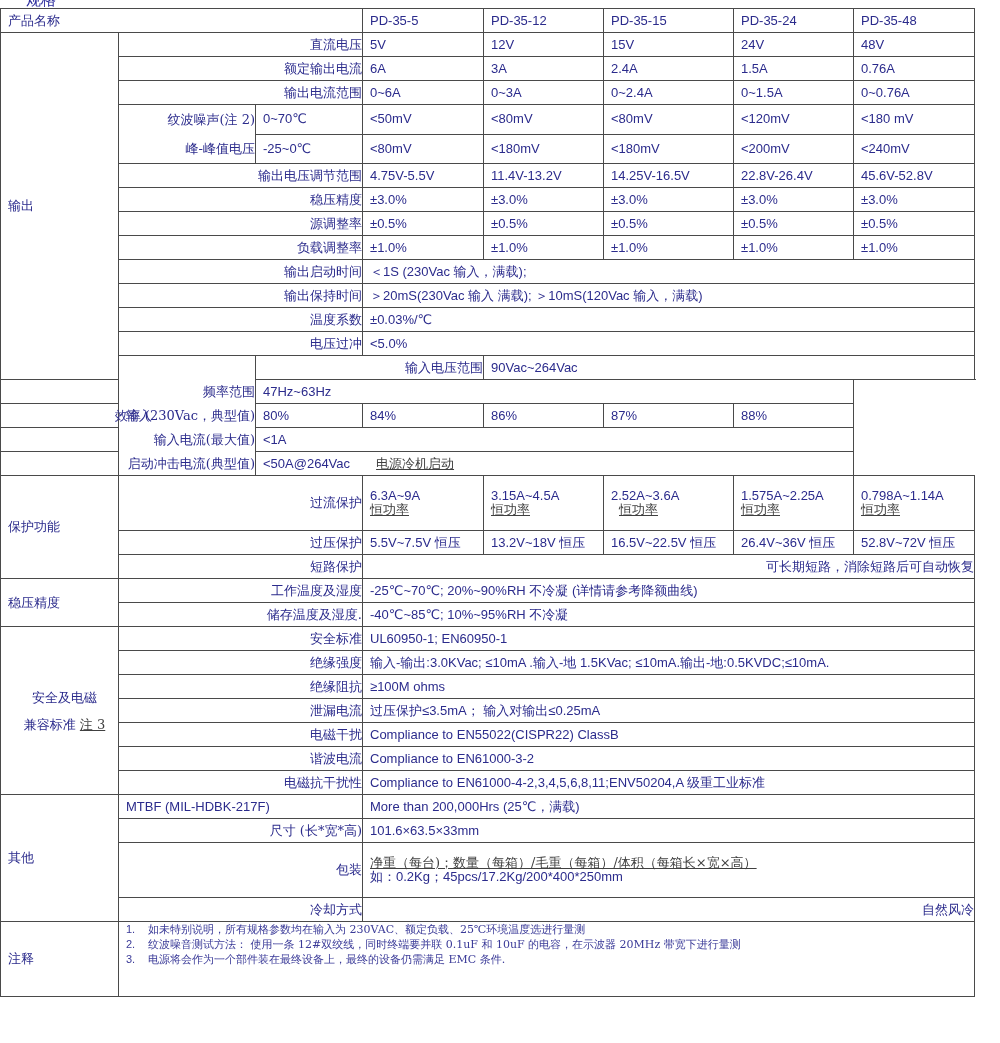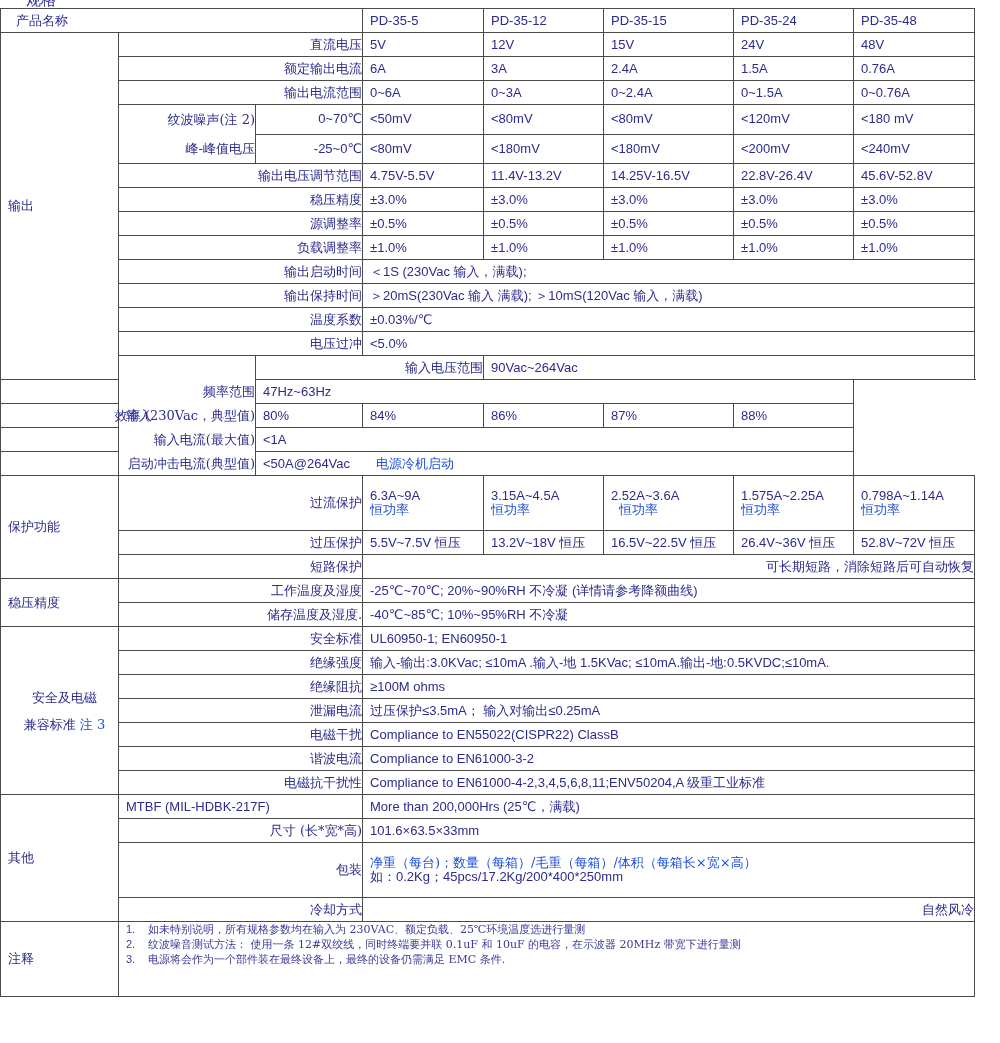--- a/index.html
+++ b/index.html
@@ -5,49 +5,49 @@
   html, body { margin:0; padding:0; background:#ffffff; }
   body { width:1000px; height:1043px; position:relative; overflow:hidden;
          font-family:"Liberation Sans","DejaVu Sans",sans-serif; color:#2b2b8c; }
   .heading { position:absolute; left:26px; top:-9px; font-size:15px; color:#2b2b9c; font-family:"DejaVu Serif","Liberation Serif",serif; }
   table.spec { position:absolute; left:0; top:8px; border-collapse:collapse; table-layout:fixed; width:974px; }
   table.spec td { border:1.5px solid #4a4a4a; padding:0 0 0 7px; font-size:13px; height:23px; line-height:14px;
                   vertical-align:middle; white-space:nowrap; overflow:hidden; color:#2b2b8c; }
   td.zh { font-family:"DejaVu Serif","Liberation Serif",serif; color:#4a4aa0; font-size:13.5px;text-align:right; }
   td.cat { font-family:"DejaVu Sans","Liberation Sans",sans-serif; font-size:14px; color:#2b2b8c; padding-left:10px; }
   td.cat.center { text-align:center; padding-left:10px; line-height:27px; }
-  td.temp { text-align:right; padding-left:0; }
+  td.temp { text-align:left; padding-left:0; }
   td.tall2 { height:28px; }
   .two-line { line-height:26px; }
   .notes { line-height:19px; padding-top:2px; padding-bottom:2px; vertical-align:top !important; }
   .notes div { font-family:"DejaVu Serif","Liberation Serif",serif; font-size:11px; color:#3a3a98; }
   .notes .num { display:inline-block; width:22px; font-family:"Liberation Sans",sans-serif; }
   .gap { display:inline-block; width:26px; }
-  .serif { font-family:"DejaVu Serif","Liberation Serif",serif; color:#1d4ed8; }
+  .serif { font-family:"DejaVu Serif","Liberation Serif",serif; color:#404040;text-decoration:underline; }
 </style>
 </head>
 <body>
 
 <div class="heading">规格</div>
 
 <table class="spec">
   <colgroup>
     <col style="width:118px">
       <col style="width:137px">
       <col style="width:107px">
     <col style="width:121px">
       <col style="width:120px">
       <col style="width:130px">
       <col style="width:120px">
       <col style="width:121px">
   </colgroup>
 
   <tbody>
       <tr>
-    <td colspan="3" class="cat" style="padding-left:15px">产品名称</td>
+    <td colspan="3" class="cat" style="padding-left:7px">产品名称</td>
     <td>PD-35-5</td>
     <td>PD-35-12</td>
     <td>PD-35-15</td>
     <td>PD-35-24</td>
     <td>PD-35-48</td>
   </tr>
 
   <tr>
     <td rowspan="14" class="cat">输出</td>
     <td colspan="2" class="zh">直流电压</td>

